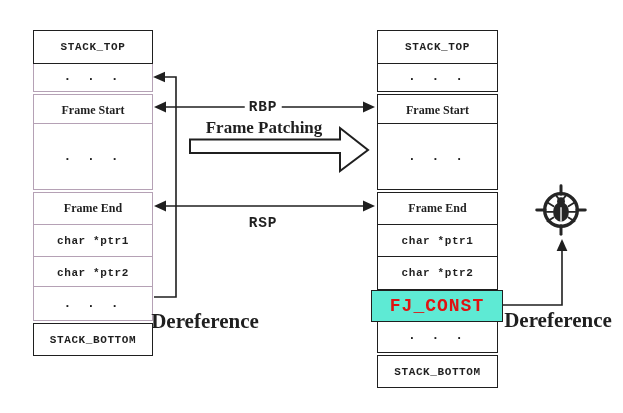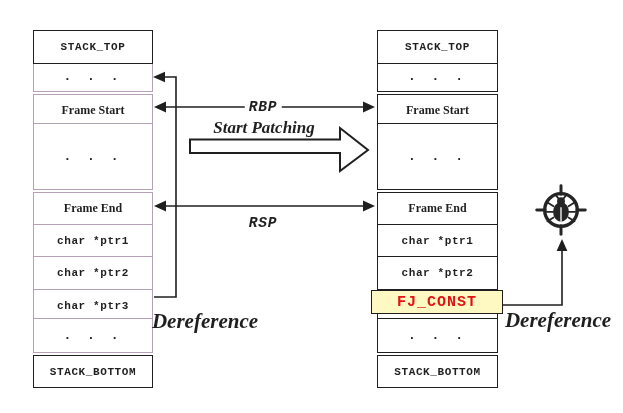--- a/index.html
+++ b/index.html
@@ -22,26 +22,26 @@
     background:#ffffff;margin-top:-1px;position:relative;
   }
   .row:first-child{margin-top:0;}
   .stack-left .row{border:1.2px solid var(--purple);}
   .stack-right .row{border:1.4px solid var(--ink);}
   .row.cap{border:1.6px solid var(--ink);z-index:2;}
   .mono{font-family:"Liberation Mono","DejaVu Sans Mono",monospace;font-weight:bold;font-size:11px;letter-spacing:0.6px;white-space:pre;}
   .serif{font-weight:bold;font-size:12px;}
   .dots{font-family:"Liberation Mono","DejaVu Sans Mono",monospace;font-weight:bold;font-size:13px;letter-spacing:4px;transform:translateY(-3px);}
   .fj-box{
-    position:absolute;left:371px;top:290px;width:132px;height:24px;box-sizing:border-box;
-    border:1.6px solid var(--ink);background:#fef9c3;display:flex;align-items:center;justify-content:center;
-    font-family:"Liberation Mono","DejaVu Sans Mono",monospace;font-weight:bold;font-size:15px;
+    position:absolute;left:371px;top:290px;width:132px;height:32px;box-sizing:border-box;
+    border:1.6px solid var(--ink);background:#5eead4;display:flex;align-items:center;justify-content:center;
+    font-family:"Liberation Mono","DejaVu Sans Mono",monospace;font-weight:bold;font-size:18px;
     letter-spacing:1px;color:var(--red);z-index:3;
   }
-  .float-label{position:absolute;transform:translate(-50%,-50%);white-space:nowrap;font-style:italic;}
+  .float-label{position:absolute;transform:translate(-50%,-50%);white-space:nowrap;}
   .reg-label{
     left:0;top:0;background:#ffffff;padding:0 4px;z-index:2;
     font-family:"Liberation Mono","DejaVu Sans Mono",monospace;font-weight:bold;font-size:14.5px;letter-spacing:0.8px;
   }
   .rbp-label{left:263px;top:107px;}
   .rsp-label{left:263px;top:223px;}
   .patch-label{left:264px;top:128px;font-weight:bold;font-size:17px;}
   .deref-label{font-weight:bold;font-size:21px;}
   .deref-left-label{left:205px;top:321px;}
   .deref-right-label{left:558px;top:320px;}
@@ -80,21 +80,20 @@
   </svg>
 
   <div class="stack stack-left">
     <div class="row cap mono" style="height:34px">STACK_TOP</div>
     <div class="row dots" style="height:32px">. . .</div>
     <div class="row serif" style="height:33px">Frame Start</div>
     <div class="row dots" style="height:67px">. . .</div>
     <div class="row serif" style="height:33px">Frame End</div>
     <div class="row mono" style="height:33px">char *ptr1</div>
     <div class="row mono" style="height:34px">char *ptr2</div>
-    <div class="row mono" style="height:33px">char *ptr3</div>
     <div class="row dots" style="height:35px">. . .</div>
     <div class="row cap mono" style="height:33px">STACK_BOTTOM</div>
   </div>
 
   <div class="stack stack-right">
     <div class="row cap mono" style="height:34px">STACK_TOP</div>
     <div class="row dots" style="height:32px">. . .</div>
     <div class="row serif" style="height:33px">Frame Start</div>
     <div class="row dots" style="height:67px">. . .</div>
     <div class="row serif" style="height:33px">Frame End</div>
@@ -102,21 +101,21 @@
     <div class="row mono" style="height:34px">char *ptr2</div>
     <div class="row" style="height:33px"></div>
     <div class="row dots" style="height:35px">. . .</div>
     <div class="row cap mono" style="height:33px">STACK_BOTTOM</div>
   </div>
 
   <div class="fj-box">FJ_CONST</div>
 
   <div class="float-label reg-label rbp-label">RBP</div>
   <div class="float-label reg-label rsp-label">RSP</div>
-  <div class="float-label patch-label">Start Patching</div>
+  <div class="float-label patch-label">Frame Patching</div>
   <div class="float-label deref-label deref-left-label">Dereference</div>
   <div class="float-label deref-label deref-right-label">Dereference</div>
 
   <svg class="bug-icon" viewBox="0 0 60 60">
     <circle cx="30" cy="30" r="17.5" fill="none" stroke="currentColor" stroke-width="3.6"></circle>
     <g stroke="currentColor" stroke-width="3.2" stroke-linecap="round">
       <line x1="30" y1="4" x2="30" y2="13"></line>
       <line x1="30" y1="47" x2="30" y2="56"></line>
       <line x1="4" y1="30" x2="13" y2="30"></line>
       <line x1="47" y1="30" x2="56" y2="30"></line>

